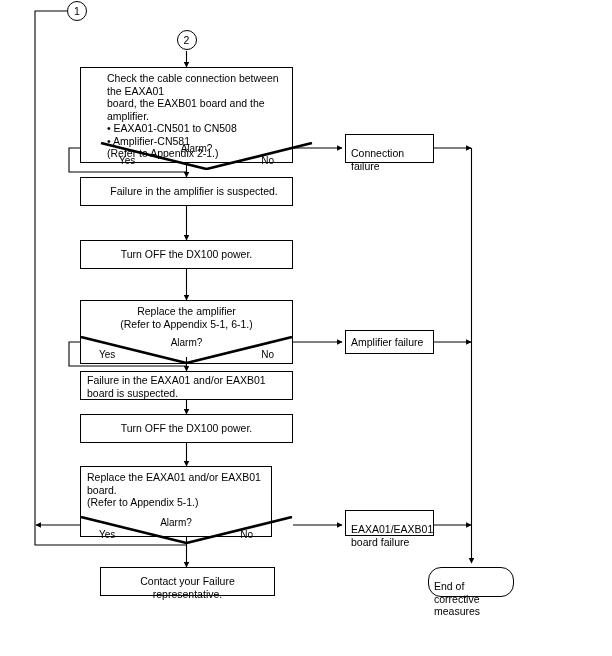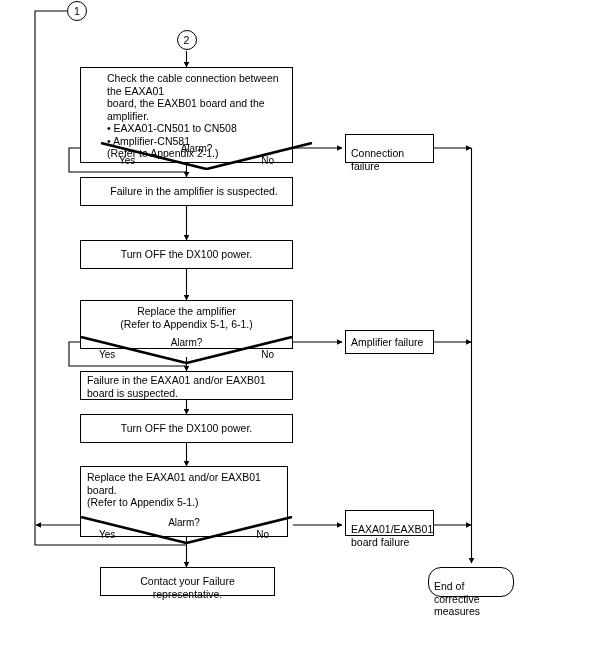--- a/index.html
+++ b/index.html
@@ -159,21 +159,21 @@
   </div>
 
   <div class="node" style="left:80px; top:177px; width:213px; height:29px;padding-left:15px;">
     <div class="body center" style="padding-top:7px;">Failure in the amplifier is suspected.</div>
   </div>
 
   <div class="node" style="left:80px; top:240px; width:213px; height:29px;">
     <div class="body center" style="padding-top:7px;">Turn OFF the DX100 power.</div>
   </div>
 
-  <div class="node" style="left:80px; top:300px; width:213px; height:49px;">
+  <div class="node" style="left:80px; top:300px; width:213px; height:64px;">
     <div class="body center" style="height:29px;">Replace the amplifier
 (Refer to Appendix 5-1, 6-1.)</div>
     <div class="decision-zone">
       <svg width="213" height="28" style="position:absolute;left:-1px;top:-1px;" viewBox="0 0 213 28">
         <path d="M 1 1 L 106.5 27 L 212 1" stroke="#000" stroke-width="2.6" fill="none"></path>
       </svg>
       <span class="dz-label dz-q">Alarm?</span>
       <span class="dz-label dz-yes">Yes</span>
       <span class="dz-label dz-no">No</span>
     </div>
@@ -181,21 +181,21 @@
 
   <div class="node" style="left:80px; top:371px; width:213px; height:29px;">
     <div class="body left" style="padding-top:2px;">Failure in the EAXA01 and/or EAXB01
 board is suspected.</div>
   </div>
 
   <div class="node" style="left:80px; top:414px; width:213px; height:29px;">
     <div class="body center" style="padding-top:7px;">Turn OFF the DX100 power.</div>
   </div>
 
-  <div class="node" style="left:80px; top:466px; width:208px; height:71px;">
+  <div class="node" style="left:80px; top:466px; width:192px; height:71px;">
     <div class="body left" style="height:43px;">Replace the EAXA01 and/or EAXB01
 board.
 (Refer to Appendix 5-1.)</div>
     <div class="decision-zone">
       <svg width="213" height="28" style="position:absolute;left:-1px;top:-1px;" viewBox="0 0 213 28">
         <path d="M 1 1 L 106.5 27 L 212 1" stroke="#000" stroke-width="2.6" fill="none"></path>
       </svg>
       <span class="dz-label dz-q">Alarm?</span>
       <span class="dz-label dz-yes">Yes</span>
       <span class="dz-label dz-no">No</span>

